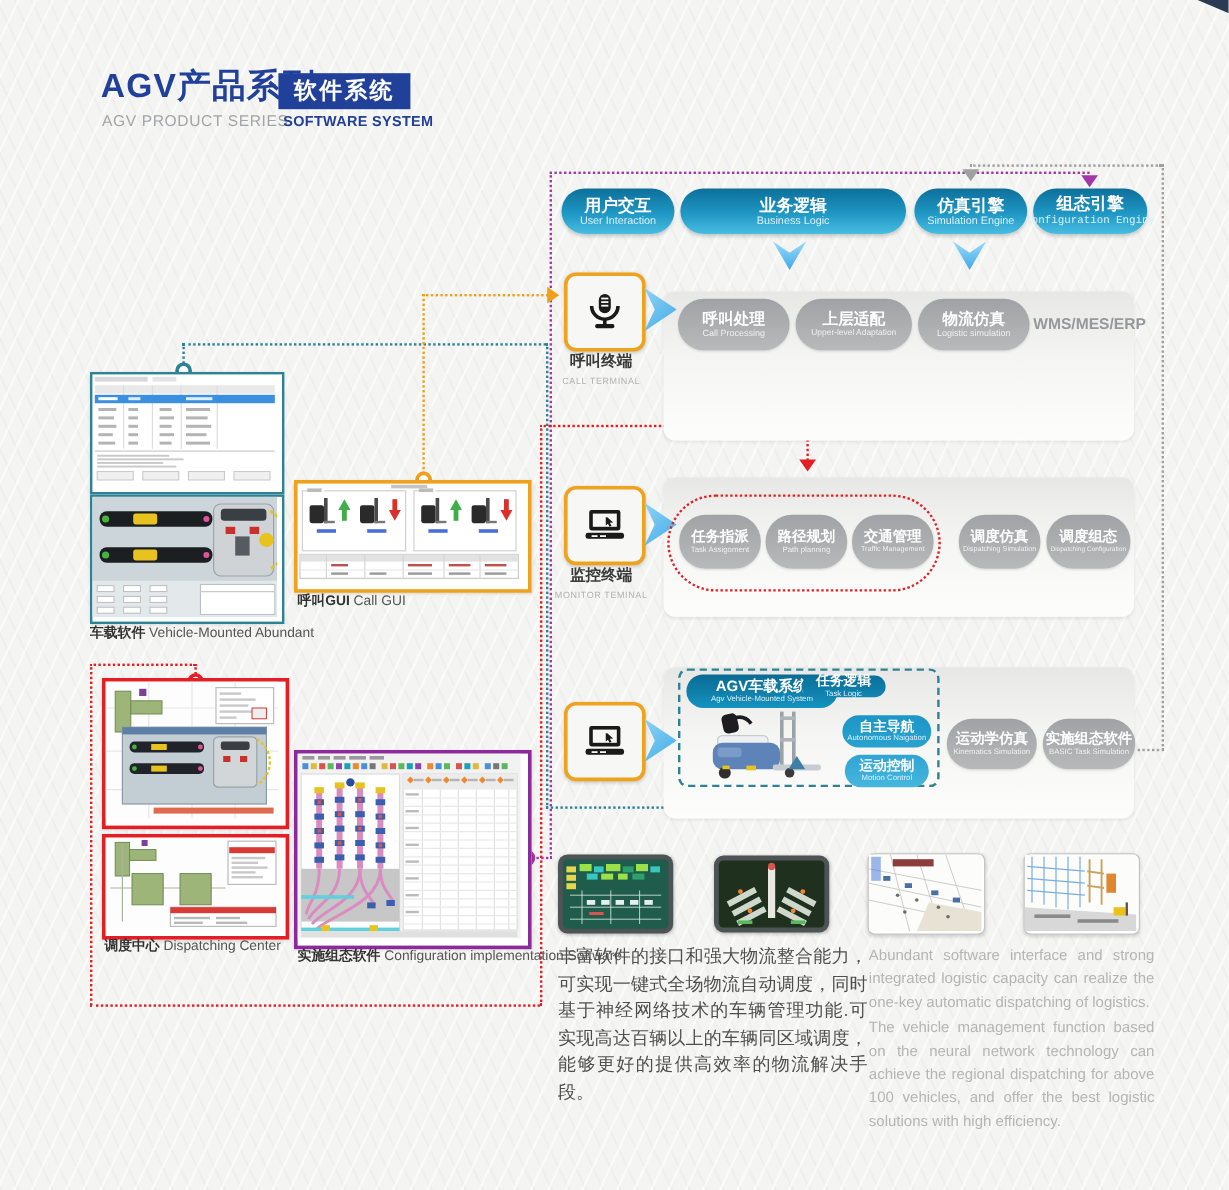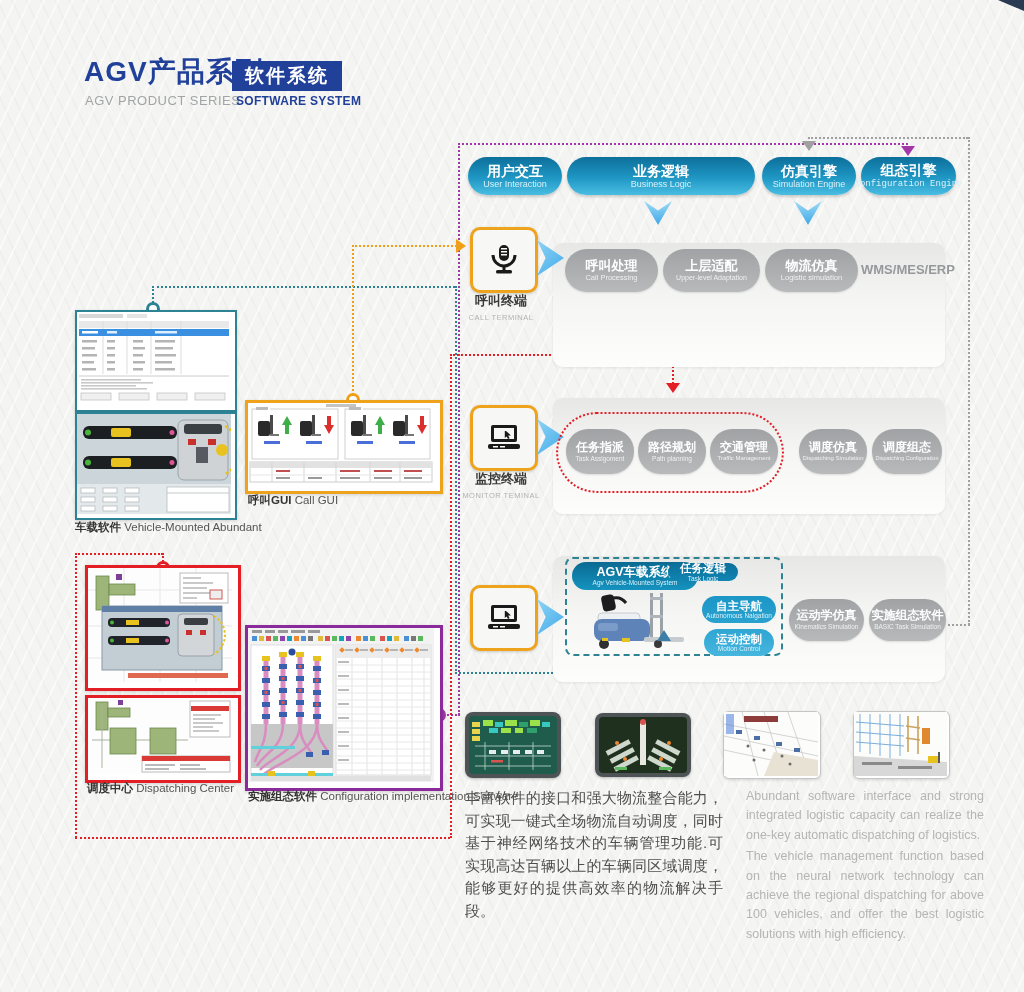--- a/index.html
+++ b/index.html
@@ -63,21 +63,21 @@
   
   .shot{background:#fff;box-shadow:0 1px 3px rgba(0,0,0,.15);}
   .b-teal{border:2px solid #2d8394;} .b-orange{border:3px solid #efa21c;}
   .b-red{border:3px solid #e31e24;} .b-purple{border:3px solid #8a2a9b;}
   .shotlbl{font-size:11.5px;color:#555;text-align:right;}
   .shotlbl .zh{font-weight:bold;color:#333;}
   
   .thumb-dark{border-radius:8px;background:#4e5356;box-shadow:0 1px 3px rgba(0,0,0,.25);}
   .thumb-light{border-radius:6px;background:#fff;border:1px solid #c5c5c5;box-shadow:0 1px 3px rgba(0,0,0,.15);}
   .para-zh{font-size:15px;line-height:1.5;color:#4f4f4f;font-weight:500;text-align:justify;}
-  .para-en{font-size:12.5px;line-height:1.55;color:#b5b5b5;text-align:justify;margin-left:22px;}
+  .para-en{font-size:12.5px;line-height:1.55;color:#b5b5b5;text-align:justify;}
   .para-en p{margin:0 0 2px 0;}
 </style>
 </head>
 <body>
 
 <div id="canvas">
 
   <div class="abs corner" style="left:998px;top:0;"></div>
   <div class="abs title-zh" style="left:84px;top:53px;">AGV产品系列</div>
   <div class="abs badge" style="left:232px;top:61px;width:110px;height:30px;">软件系统</div>

